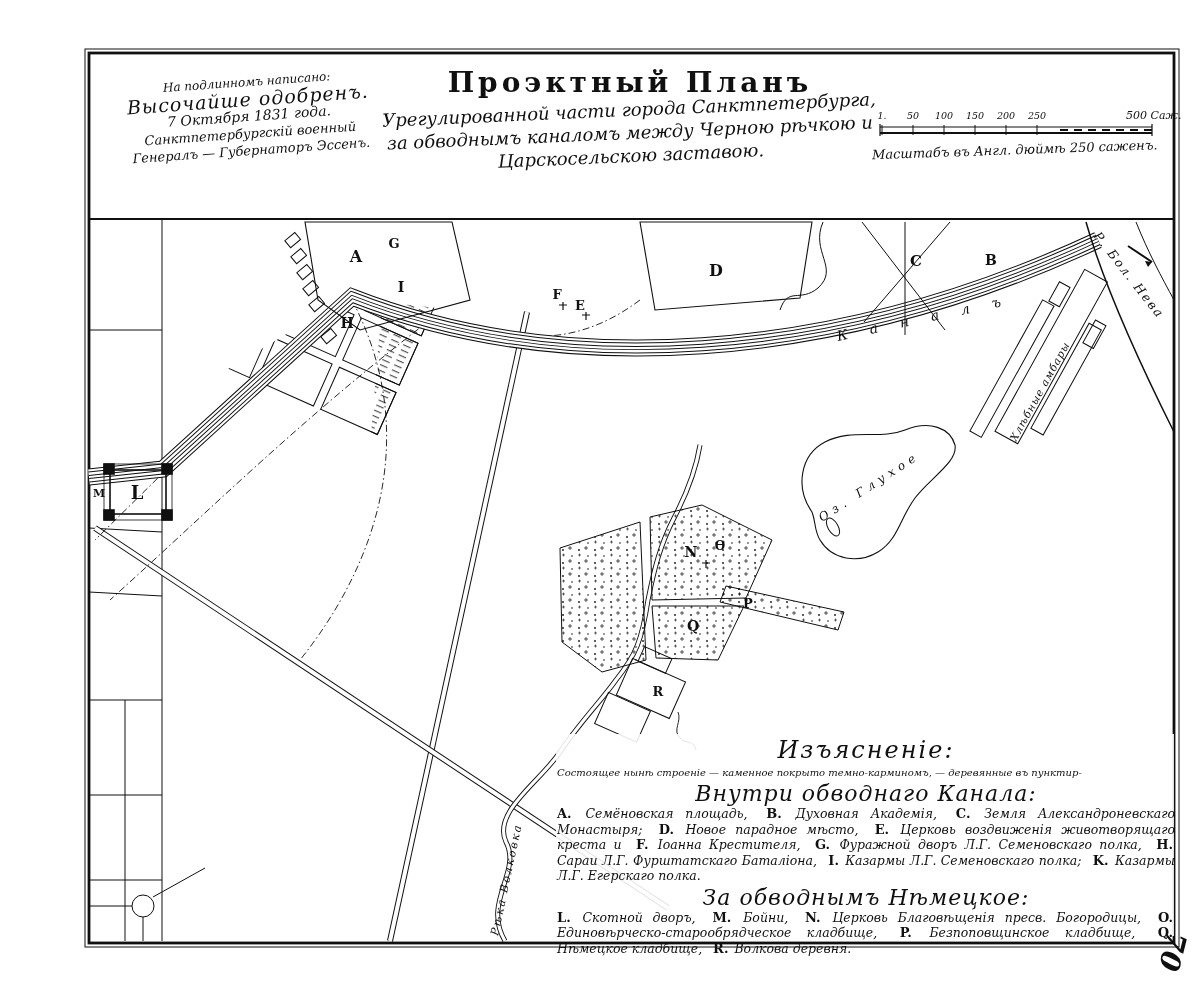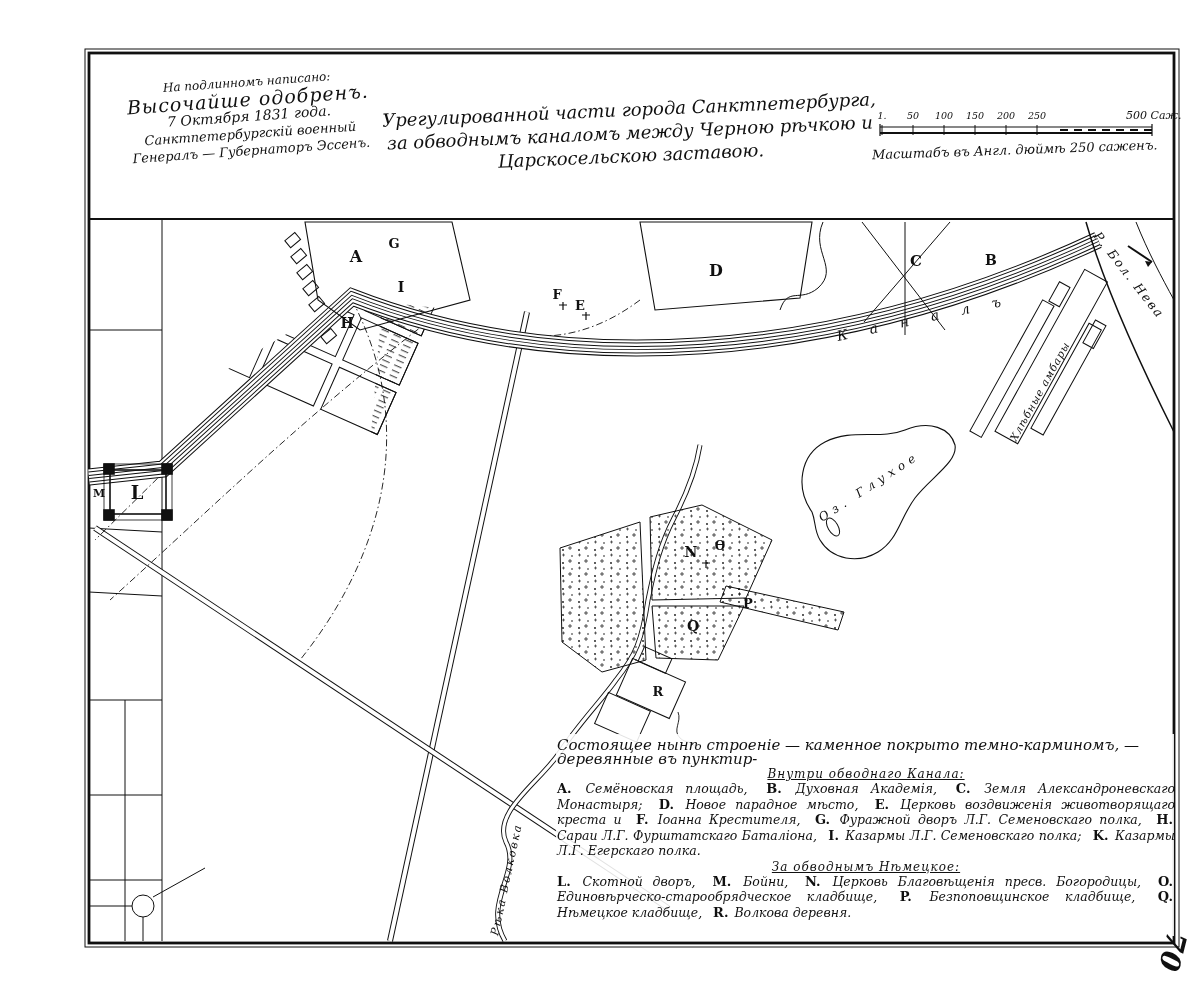--- a/index.html
+++ b/index.html
@@ -14,22 +14,22 @@
   .approval .l3{font-size:13px;}
   .approval .l4{font-size:13px;}
   .maptitle{left:420px;top:66px;width:420px;text-align:center;font-weight:bold;
             font-size:28px;letter-spacing:4px;white-space:nowrap;}
   .subtitle{left:350px;top:98px;width:560px;text-align:center;font-style:italic;
             font-size:18px;line-height:23px;transform:rotate(-2.5deg);}
   .scalecap{left:872px;top:142px;width:300px;font-style:italic;font-size:13px;transform:rotate(-2deg);}
   
   .legend{left:557px;top:736px;width:618px;}
   .legend .ltitle{text-align:center;font-style:italic;font-size:24px;letter-spacing:2px;}
-  .legend .lnote{font-style:italic;font-size:15px;line-height:14px;margin-top:2px;}
-  .legend .lhead{text-align:center;font-style:italic;font-size:12px;margin-top:1px;letter-spacing:1px;text-decoration:underline;}
+  .legend .lnote{font-style:italic;font-size:10px;line-height:14px;margin-top:2px;}
+  .legend .lhead{text-align:center;font-style:italic;font-size:22px;margin-top:1px;letter-spacing:1px;}
   .legend .litems{font-style:italic;font-size:12.5px;line-height:15.5px;text-align:justify;margin-top:0;}
   .legend .lk{font-style:normal;font-weight:bold;font-size:13px;padding-right:2px;}
   .legend .lt{padding-right:7px;}
   .sheetmark{right:8px;bottom:28px;font-style:italic;font-size:28px;font-weight:bold;
              transform:rotate(104deg);}
   svg text{font-family:"DejaVu Serif",serif;fill:#101010;}
 </style>
 </head>
 <body>
 
@@ -858,30 +858,32 @@
   </svg>
 
   <div class="abs approval">
       <div class="l0">На подлинномъ написано:</div>
       <div class="l1">Высочайше одобренъ.</div>
       <div class="l2">7 Октября 1831 года.</div>
       <div class="l3">Санктпетербургскій военный</div>
       <div class="l4">Генералъ — Губернаторъ Эссенъ.</div>
     </div>
 
+  <div class="abs maptitle">Проэктный Планъ</div>
 
   <div class="abs subtitle">
       <div class="l0">Урегулированной части города Санктпетербурга,</div>
       <div class="l1">за обводнымъ каналомъ между Черною рѣчкою и</div>
       <div class="l2">Царскосельскою заставою.</div>
     </div>
 
   <div class="abs scalecap">Масштабъ въ Англ. дюймѣ 250 саженъ.</div>
 
   <div class="abs legend">
+    <div class="ltitle">Изъясненіе:</div>
     <div class="lnote">
         <div class="l0">Состоящее нынѣ строеніе — каменное покрыто темно-карминомъ, — деревянные въ пунктир-</div>
       </div>
     <div class="lhead">Внутри обводнаго Канала:</div>
     <div class="litems"><span class="lk">A.</span><span class="lt"> Семёновская площадь, </span><span class="lk">B.</span><span class="lt"> Духовная Академія, </span><span class="lk">C.</span><span class="lt"> Земля Александроневскаго Монастыря; </span><span class="lk">D.</span><span class="lt"> Новое парадное мѣсто, </span><span class="lk">E.</span><span class="lt"> Церковь воздвиженія животворящаго креста и </span><span class="lk">F.</span><span class="lt"> Іоанна Крестителя, </span><span class="lk">G.</span><span class="lt"> Фуражной дворъ Л.Г. Семеновскаго полка, </span><span class="lk">H.</span><span class="lt"> Сараи Л.Г. Фурштатскаго Баталіона, </span><span class="lk">I.</span><span class="lt"> Казармы Л.Г. Семеновскаго полка; </span><span class="lk">K.</span><span class="lt"> Казармы Л.Г. Егерскаго полка. </span></div>
     <div class="lhead">За обводнымъ Нѣмецкое:</div>
     <div class="litems"><span class="lk">L.</span><span class="lt"> Скотной дворъ, </span><span class="lk">M.</span><span class="lt"> Бойни, </span><span class="lk">N.</span><span class="lt"> Церковь Благовѣщенія пресв. Богородицы, </span><span class="lk">O.</span><span class="lt"> Единовѣрческо-старообрядческое кладбище, </span><span class="lk">P.</span><span class="lt"> Безпоповщинское кладбище, </span><span class="lk">Q.</span><span class="lt"> Нѣмецкое кладбище, </span><span class="lk">R.</span><span class="lt"> Волкова деревня. </span></div>
   </div>
 
   <div class="abs sheetmark">70</div>

